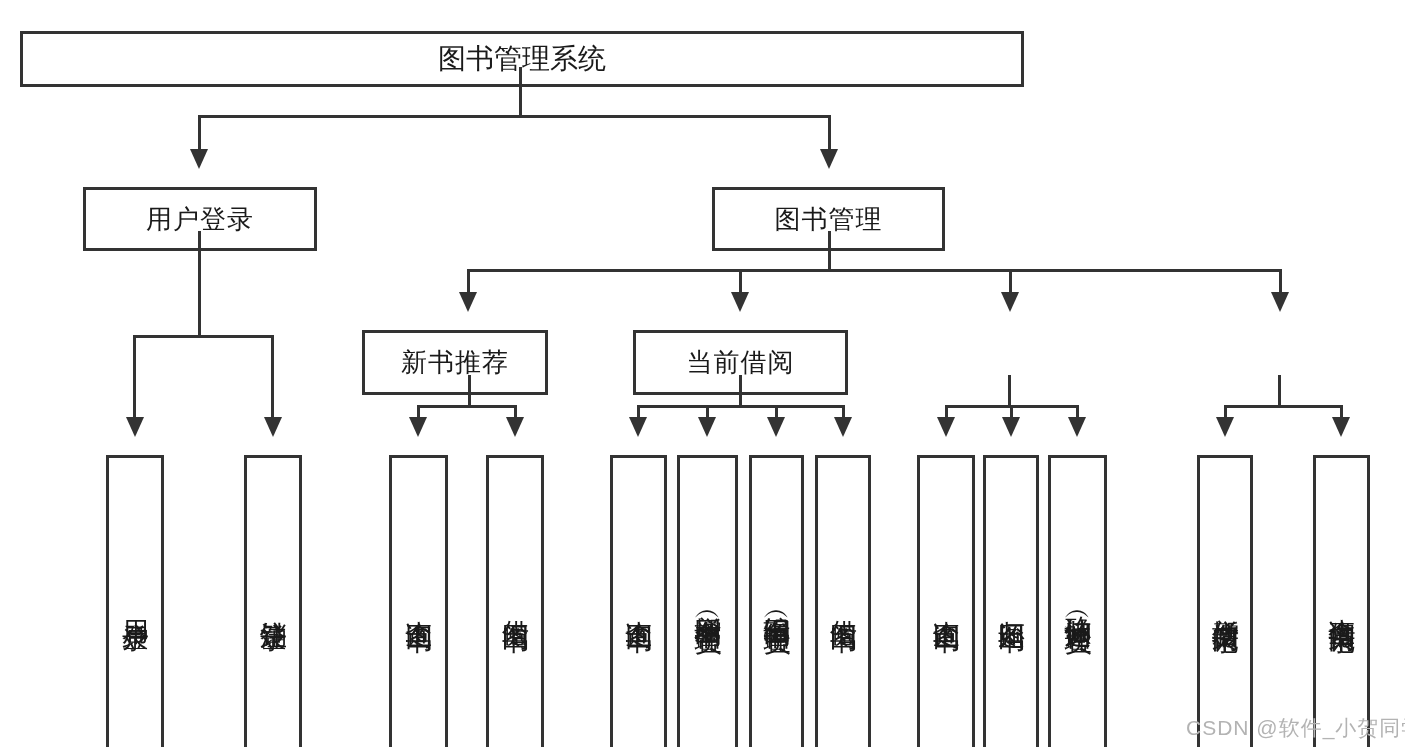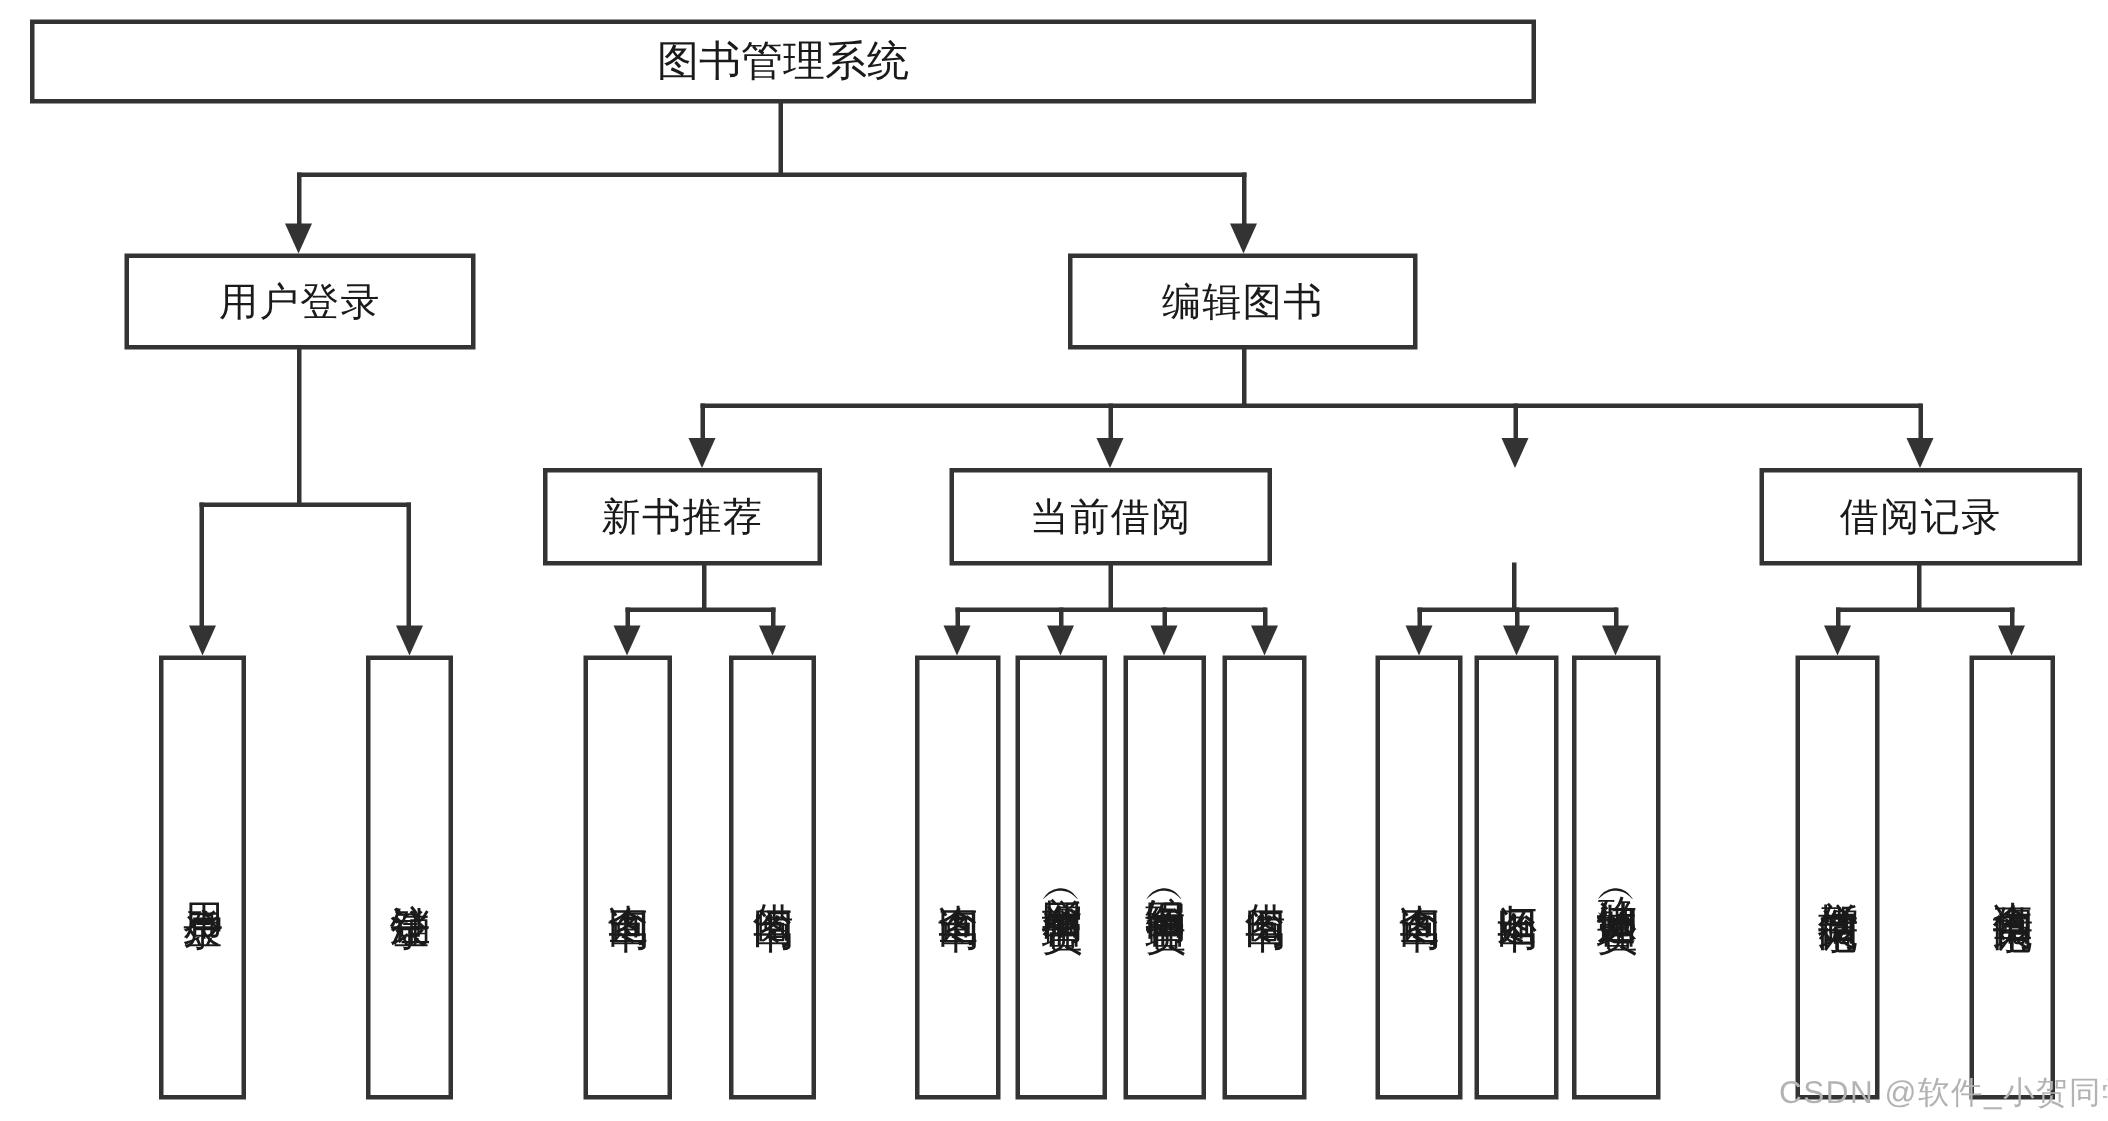--- a/index.html
+++ b/index.html
@@ -3,21 +3,21 @@
 <meta charset="utf-8">
 <style>
   html,body{margin:0;padding:0;background:#ffffff;}
   .canvas{
     position:relative;width:1405px;height:747px;background:#ffffff;
     font-family:"Liberation Sans","DejaVu Sans",sans-serif;color:#1a1a1a;overflow:hidden;
   }
   .node{
     position:absolute;box-sizing:border-box;border:3px solid #333333;background:#ffffff;
     display:flex;align-items:center;justify-content:center;
-    font-size:26px;letter-spacing:1px;color:#1a1a1a;white-space:nowrap;
+    font-size:26px;letter-spacing:1px;color:#1a1a1a;white-space:nowrap;margin-top:18px;
   }
   .node.root{font-size:28px;letter-spacing:0;}
   .node.leaf{
     writing-mode:vertical-rl;text-orientation:mixed;
     font-size:27px;letter-spacing:2px;line-height:1;
   }
   .h,.v{position:absolute;background:#333333;}
   .h{height:3px;}
   .v{width:3px;}
   .arrow{
@@ -43,21 +43,21 @@
   <div class="h" style="left:198px;top:115px;width:633px"></div>
   <div class="v" style="left:198px;top:115px;height:36px"></div>
   <div class="arrow" style="left:190px;top:149px"></div>
   <div class="v" style="left:828px;top:115px;height:36px"></div>
   <div class="arrow" style="left:820px;top:149px"></div>
 
   <div class="node" style="left:83px;top:169px;width:234px;height:64px">
     <span>用户登录</span>
   </div>
   <div class="node" style="left:712px;top:169px;width:233px;height:64px">
-    <span>编辑图书</span>
+    <span>图书管理</span>
   </div>
 
   <div class="v" style="left:198px;top:231px;height:107px"></div>
   <div class="h" style="left:133px;top:335px;width:141px"></div>
   <div class="v" style="left:133px;top:335px;height:84px"></div>
   <div class="arrow" style="left:126px;top:417px"></div>
   <div class="v" style="left:271px;top:335px;height:84px"></div>
   <div class="arrow" style="left:264px;top:417px"></div>
 
   <div class="v" style="left:828px;top:231px;height:41px"></div>
@@ -69,23 +69,20 @@
   <div class="v" style="left:1009px;top:269px;height:25px"></div>
   <div class="arrow" style="left:1001px;top:292px"></div>
   <div class="v" style="left:1279px;top:269px;height:25px"></div>
   <div class="arrow" style="left:1271px;top:292px"></div>
 
   <div class="node" style="left:362px;top:312px;width:186px;height:65px">
     <span>新书推荐</span>
   </div>
   <div class="node" style="left:633px;top:312px;width:215px;height:65px">
     <span>当前借阅</span>
-  </div>
-  <div class="node" style="left:1173px;top:312px;width:215px;height:65px">
-    <span>借阅记录</span>
   </div>
 
   <div class="v" style="left:468px;top:375px;height:33px"></div>
   <div class="h" style="left:417px;top:405px;width:100px"></div>
   <div class="v" style="left:417px;top:405px;height:14px"></div>
   <div class="arrow" style="left:409px;top:417px"></div>
   <div class="v" style="left:514px;top:405px;height:14px"></div>
   <div class="arrow" style="left:506px;top:417px"></div>
 
   <div class="v" style="left:739px;top:375px;height:33px"></div>

